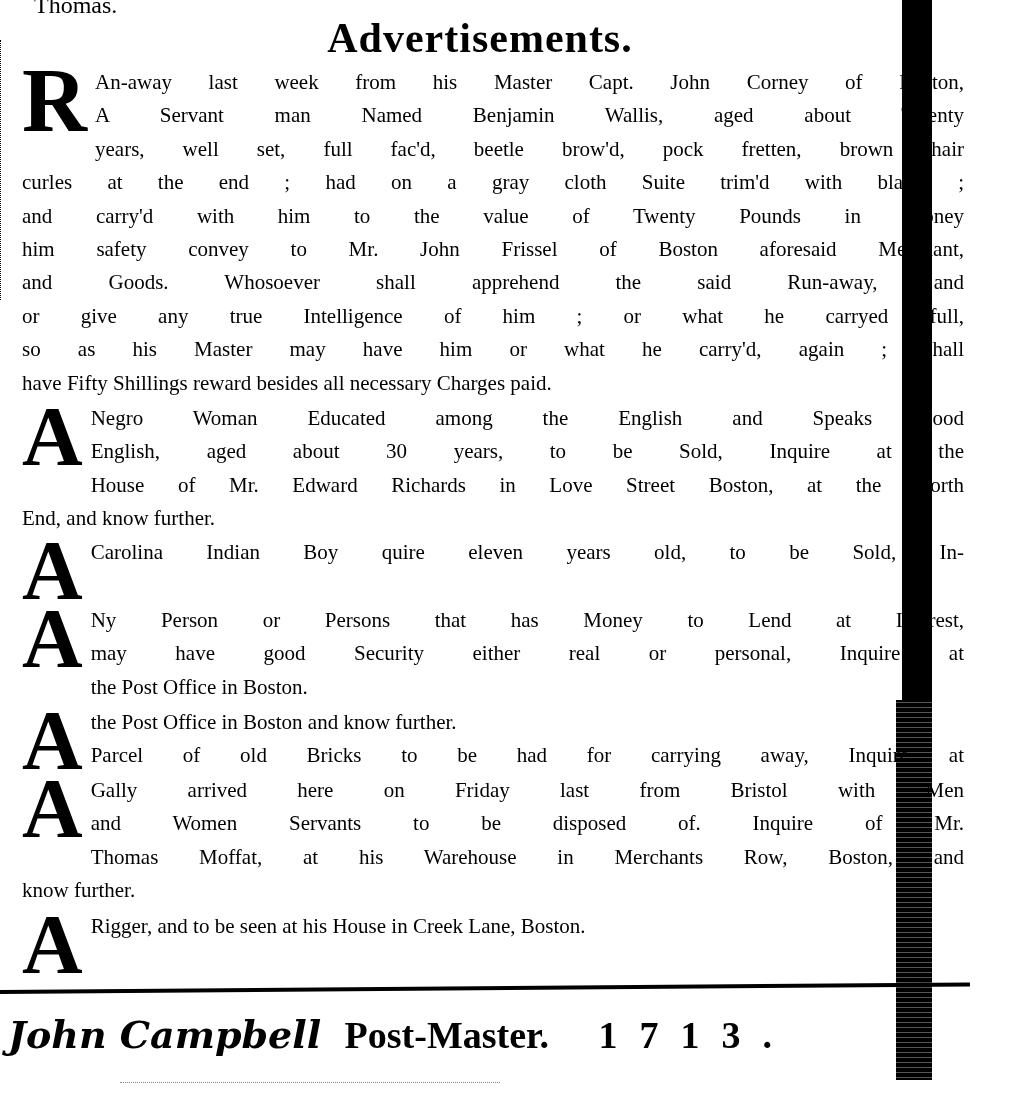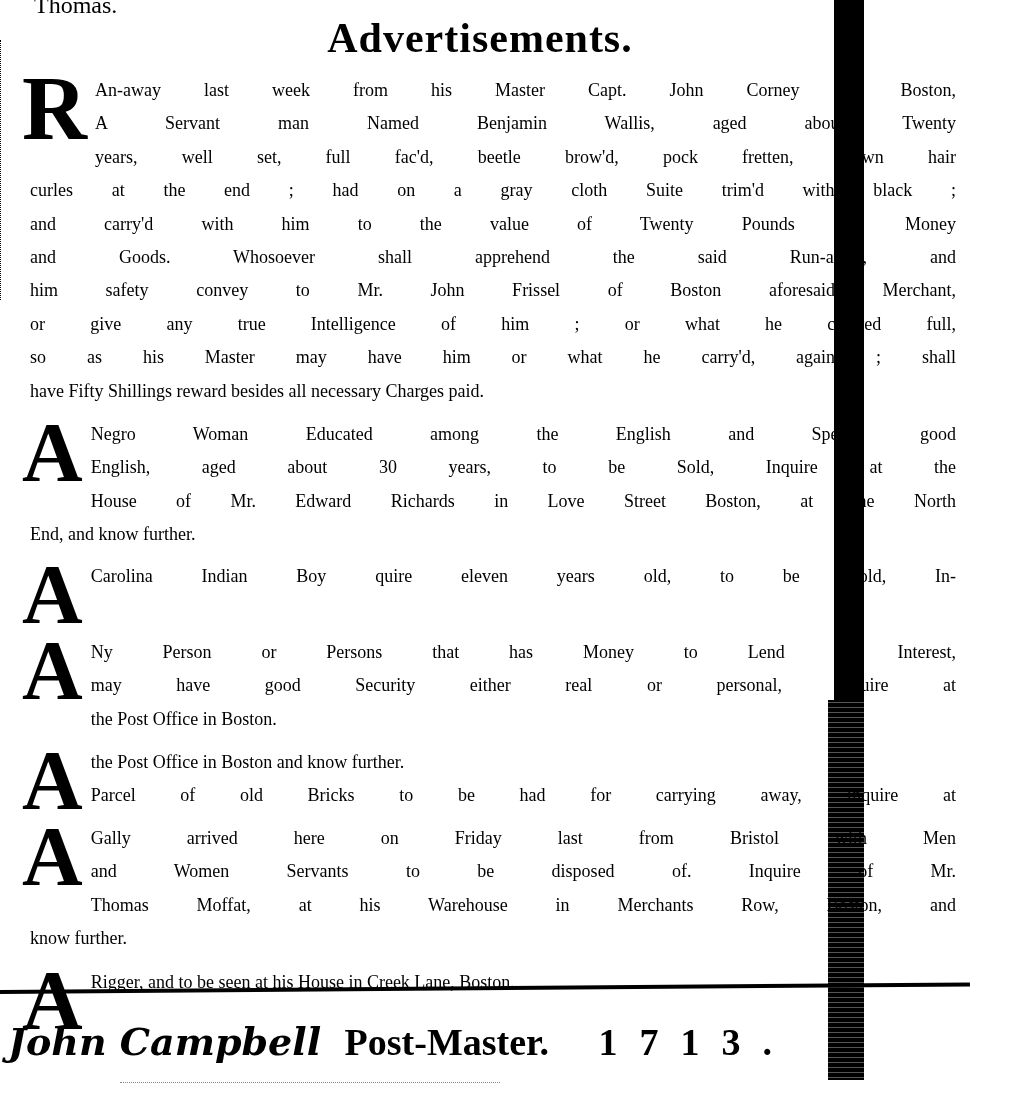--- a/index.html
+++ b/index.html
@@ -1,21 +1,21 @@
 <!DOCTYPE html>
 <html><head>
   <meta charset="utf-8">
   <style>
     html, body { margin: 0; padding: 0; background: #ffffff; }
     body {
       width: 1024px; height: 1097px; position: relative; overflow: hidden;
       font-family: "Liberation Serif", "DejaVu Serif", serif;
       color: #000;
     }
-    .page { position: absolute; left: 0; top: 0; width: 864px; height: 1097px; }
+    .page { position: absolute; left: 0; top: 0; width: 932px; height: 1097px; }
     .right-edge {
       position: absolute; right: 0; top: 0; width: 30px; height: 1080px;
       background: #000;
     }
     .right-edge::after {
       content: ""; position: absolute; left: -6px; top: 700px; width: 36px; height: 380px;
       background: repeating-linear-gradient(0deg, #000 0 2px, #555 2px 3px, #000 3px 5px);
     }
     .left-tick { position: absolute; left: 0; top: 40px; width: 2px; height: 260px;
       border-left: 1px dotted #000; }
@@ -23,37 +23,37 @@
       position: absolute; left: 34px; top: -10px; font-size: 24px; line-height: 30px;
     }
     .heading {
       position: absolute; left: 0; width: 960px; top: 14px; text-align: center;
       font-family: Liberation Serif, serif; font-weight: bold; font-size: 42px;
       letter-spacing: 1px; line-height: 48px;
     }
     .body-col { position: absolute; left: 22px; top: 66px; width: 942px; }
     .ad { position: relative; }
     .ad p {
-      margin: 8px; font-size: 18px; line-height: 33.4px; text-align: justify;
+      margin: 0; font-size: 21px; line-height: 33.4px; text-align: justify;
       text-align-last: left;
       font-family: Liberation Serif, serif;
     }
     .ad .line { display: block; white-space: nowrap; text-align: justify; text-align-last: justify; }
     .ad .line.last { text-align-last: left; }
     .drop {
       float: left; font-size: 84px; line-height: 66px; height: 66px;
       margin: 2px 8px 0 0; font-weight: bold; font-family: "Liberation Serif", serif;
     }
     .drop.r { font-size: 90px; line-height: 70px; height: 68px; margin-top: 0; }
     .rule {
       position: absolute; left: 0; top: 990px; width: 970px; height: 4px;
       background: #000; transform: rotate(-0.45deg); transform-origin: left center;
     }
     .footer {
-      position: absolute; left: 8px; top: 1012px; font-size: 38px; line-height: 60px;
+      position: absolute; left: 8px; top: 1012px; font-size: 38px; line-height: 46px;
       white-space: nowrap;
       text-align: right;
     }
     .footer .name { font-style: italic; font-weight: bold; font-family: "DejaVu Serif", serif; }
     .footer .title { font-weight: bold; margin-left: 14px; }
     .footer .year { margin-left: 40px; letter-spacing: 22px; font-weight: bold; }
     .bottom-speckle {
       position: absolute; left: 120px; top: 1082px; width: 380px; height: 2px;
       border-top: 1px dotted #888;
     }
@@ -71,22 +71,22 @@
   <div class="body-col" id="ads">
 
     <div class="ad" style="height:336px;">
       <span class="drop r">R</span>
       <p>
         <span class="line" style="padding-left: 0px; white-space: nowrap;">An-away last week from his Master Capt. John Corney of Boston,</span>
         <span class="line" style="white-space: nowrap;">A Servant man Named Benjamin Wallis, aged about Twenty</span>
         <span class="line" style="white-space: nowrap;">years, well set, full fac'd, beetle brow'd, pock fretten, brown hair</span>
         <span class="line" style="white-space: nowrap;">curles at the end ; had on a gray cloth Suite trim'd with black ;</span>
         <span class="line" style="white-space: nowrap;">and carry'd with him to the value of Twenty Pounds in Money</span>
+        <span class="line" style="white-space: nowrap;">him safety convey to Mr. John Frissel of Boston aforesaid Merchant,</span>
         <span class="line" style="white-space: nowrap;">and Goods. Whosoever shall apprehend the said Run-away, and</span>
-        <span class="line" style="white-space: nowrap;">him safety convey to Mr. John Frissel of Boston aforesaid Merchant,</span>
         <span class="line" style="white-space: nowrap;">or give any true Intelligence of him ; or what he carryed full,</span>
         <span class="line" style="white-space: nowrap;">so as his Master may have him or what he carry'd, again ; shall</span>
         <span class="line last" style="white-space: nowrap;">have Fifty Shillings reward besides all necessary Charges paid.</span>
       </p>
     </div>
 
     <div class="ad" style="height:134px;">
       <span class="drop">A</span>
       <p>
         <span class="line" style="white-space: nowrap;">Negro Woman Educated among the English and Speaks good</span>

